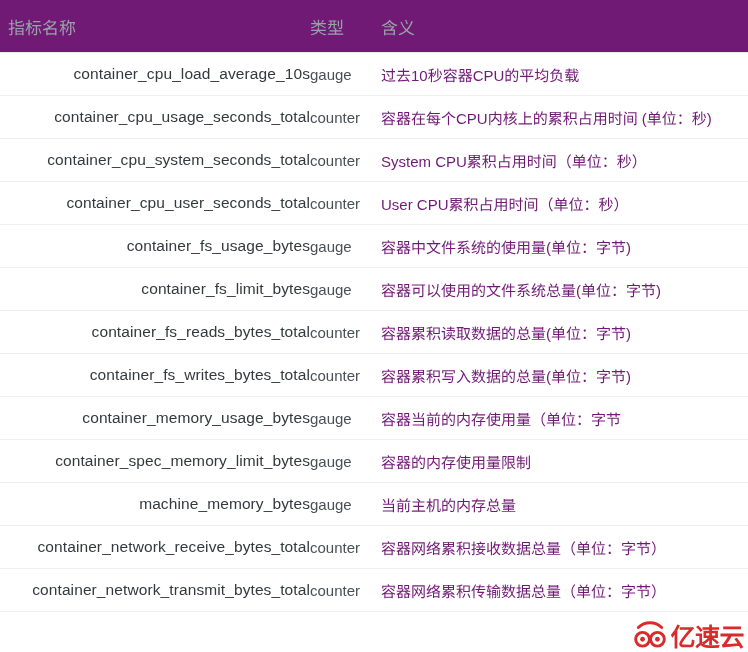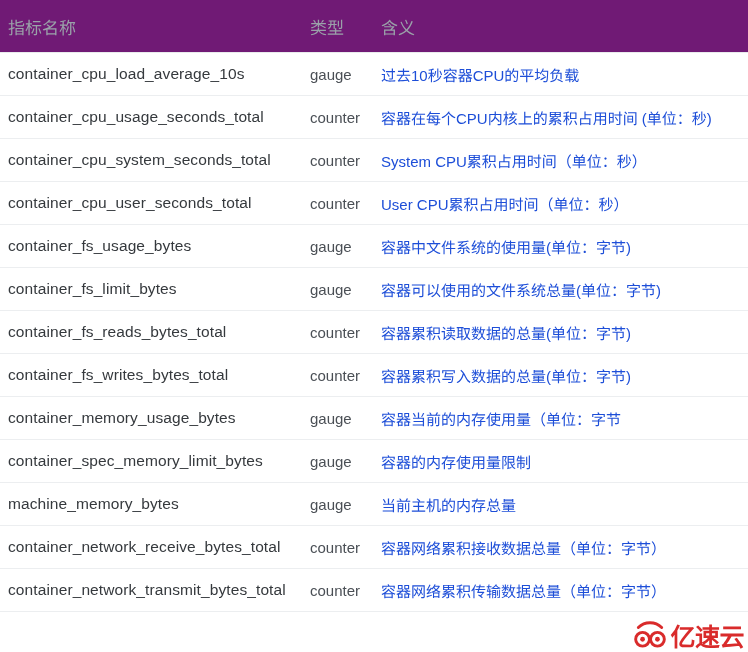--- a/index.html
+++ b/index.html
@@ -57,30 +57,31 @@
     border-bottom: 1px solid #eceef0;
     background: #ffffff;
     white-space: nowrap;
     overflow: hidden;
   }
 
   tbody td.cell-name {
     font-size: 15.5px;
     color: #35393d;
     letter-spacing: 0.1px;
+    text-align: right;
   }
   tbody td.cell-type {
     padding-left: 0;
     font-size: 15px;
     color: #4a4f55;
   }
   tbody td.cell-desc {
     padding-left: 0;
     font-size: 15px;
-    color: #1d4ed8;
+    color: #701a75;
   }
 
   
   .watermark {
     position: absolute;
     right: 4px;
     bottom: 2px;
     display: flex;
     align-items: flex-end;
     gap: 3px;

